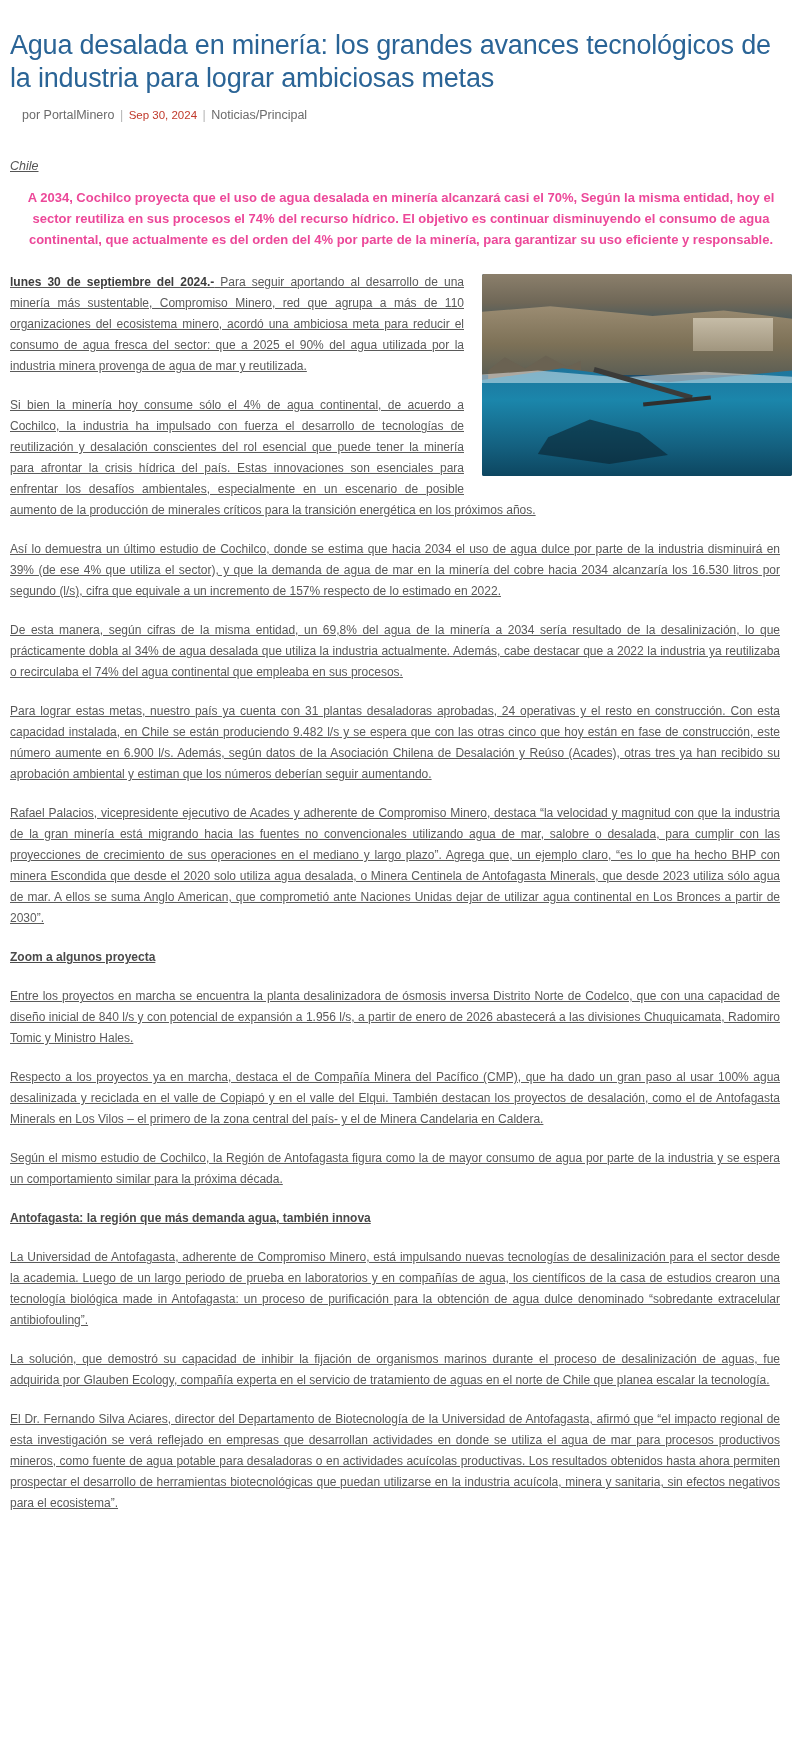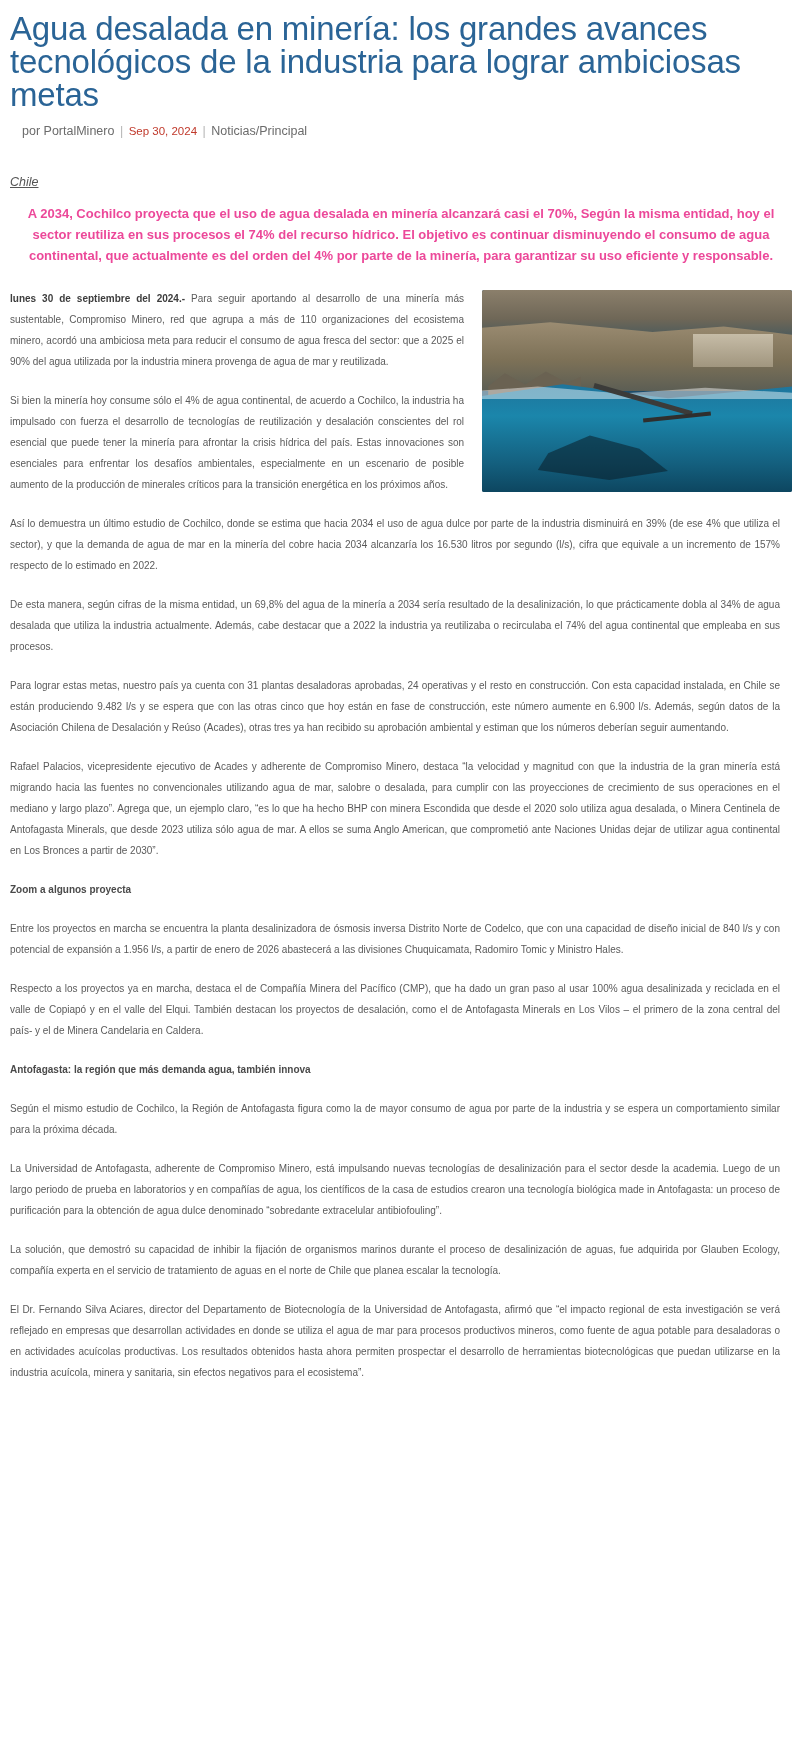--- a/index.html
+++ b/index.html
@@ -13,25 +13,25 @@
     color: #5c5c5c;
     -webkit-font-smoothing: antialiased;
   }
   .page {
     width: 802px;
     box-sizing: border-box;
     padding: 10px 10px 24px 10px;
   }
   h1.title {
     font-family: "Liberation Sans", sans-serif;
-    font-size: 33px;
+    font-size: 27px;
     line-height: 33px;
     font-weight: 400;
     color: #2a6496;
-    margin: 2px 0 10px 0;
+    margin: 19px 0 10px 0;
     letter-spacing: -0.2px;
   }
   .byline {
     font-size: 12.5px;
     color: #6b6b6b;
     margin: 0 0 34px 12px;
     line-height: 20px;
   }
   .byline .date {
     color: #c0392b;
@@ -50,25 +50,26 @@
   }
   p.lead {
     font-weight: bold;
     color: #ec4899;
     font-size: 13px;
     line-height: 21px;
     margin: 0 0 22px 0;
     text-align: center;
   }
   p.body {
-    font-size: 10px;
+    font-size: 12px;
     line-height: 21px;
     color: #5a5a5a;
     margin: 0 12px 18px 0;
     text-align: justify;
+    text-decoration: underline;
   }
   p.body.sub {
     font-weight: bold;
     color: #4a4a4a;
     text-align: left;
   }
   .first-para strong {
     color: #3d3d3d;
   }
   .float-wrap {
@@ -173,21 +174,21 @@
   <p class="body">Así lo demuestra un último estudio de Cochilco, donde se estima que hacia 2034 el uso de agua dulce por parte de la industria disminuirá en 39% (de ese 4% que utiliza el sector), y que la demanda de agua de mar en la minería del cobre hacia 2034 alcanzaría los 16.530 litros por segundo (l/s), cifra que equivale a un incremento de 157% respecto de lo estimado en 2022.</p>
   <p class="body">De esta manera, según cifras de la misma entidad, un 69,8% del agua de la minería a 2034 sería resultado de la desalinización, lo que prácticamente dobla al 34% de agua desalada que utiliza la industria actualmente. Además, cabe destacar que a 2022 la industria ya reutilizaba o recirculaba el 74% del agua continental que empleaba en sus procesos.</p>
   <p class="body">Para lograr estas metas, nuestro país ya cuenta con 31 plantas desaladoras aprobadas, 24 operativas y el resto en construcción. Con esta capacidad instalada, en Chile se están produciendo 9.482 l/s y se espera que con las otras cinco que hoy están en fase de construcción, este número aumente en 6.900 l/s. Además, según datos de la Asociación Chilena de Desalación y Reúso (Acades), otras tres ya han recibido su aprobación ambiental y estiman que los números deberían seguir aumentando.</p>
   <p class="body">Rafael Palacios, vicepresidente ejecutivo de Acades y adherente de Compromiso Minero, destaca “la velocidad y magnitud con que la industria de la gran minería está migrando hacia las fuentes no convencionales utilizando agua de mar, salobre o desalada, para cumplir con las proyecciones de crecimiento de sus operaciones en el mediano y largo plazo”. Agrega que, un ejemplo claro, “es lo que ha hecho BHP con minera Escondida que desde el 2020 solo utiliza agua desalada, o Minera Centinela de Antofagasta Minerals, que desde 2023 utiliza sólo agua de mar. A ellos se suma Anglo American, que comprometió ante Naciones Unidas dejar de utilizar agua continental en Los Bronces a partir de 2030”.</p>
 
   <p class="body sub">Zoom a algunos proyecta</p>
 
   <p class="body">Entre los proyectos en marcha se encuentra la planta desalinizadora de ósmosis inversa Distrito Norte de Codelco, que con una capacidad de diseño inicial de 840 l/s y con potencial de expansión a 1.956 l/s, a partir de enero de 2026 abastecerá a las divisiones Chuquicamata, Radomiro Tomic y Ministro Hales.</p>
   <p class="body">Respecto a los proyectos ya en marcha, destaca el de Compañía Minera del Pacífico (CMP), que ha dado un gran paso al usar 100% agua desalinizada y reciclada en el valle de Copiapó y en el valle del Elqui. También destacan los proyectos de desalación, como el de Antofagasta Minerals en Los Vilos – el primero de la zona central del país- y el de Minera Candelaria en Caldera.</p>
 
+  <p class="body">Según el mismo estudio de Cochilco, la Región de Antofagasta figura como la de mayor consumo de agua por parte de la industria y se espera un comportamiento similar para la próxima década.</p>
+
   <p class="body sub">Antofagasta: la región que más demanda agua, también innova</p>
-
-  <p class="body">Según el mismo estudio de Cochilco, la Región de Antofagasta figura como la de mayor consumo de agua por parte de la industria y se espera un comportamiento similar para la próxima década.</p>
   <p class="body">La Universidad de Antofagasta, adherente de Compromiso Minero, está impulsando nuevas tecnologías de desalinización para el sector desde la academia. Luego de un largo periodo de prueba en laboratorios y en compañías de agua, los científicos de la casa de estudios crearon una tecnología biológica made in Antofagasta: un proceso de purificación para la obtención de agua dulce denominado “sobredante extracelular antibiofouling”.</p>
   <p class="body">La solución, que demostró su capacidad de inhibir la fijación de organismos marinos durante el proceso de desalinización de aguas, fue adquirida por Glauben Ecology, compañía experta en el servicio de tratamiento de aguas en el norte de Chile que planea escalar la tecnología.</p>
   <p class="body">El Dr. Fernando Silva Aciares, director del Departamento de Biotecnología de la Universidad de Antofagasta, afirmó que “el impacto regional de esta investigación se verá reflejado en empresas que desarrollan actividades en donde se utiliza el agua de mar para procesos productivos mineros, como fuente de agua potable para desaladoras o en actividades acuícolas productivas. Los resultados obtenidos hasta ahora permiten prospectar el desarrollo de herramientas biotecnológicas que puedan utilizarse en la industria acuícola, minera y sanitaria, sin efectos negativos para el ecosistema”.</p>
 
   <div class="footer-space"></div>
 </div>
 
 </body></html>

